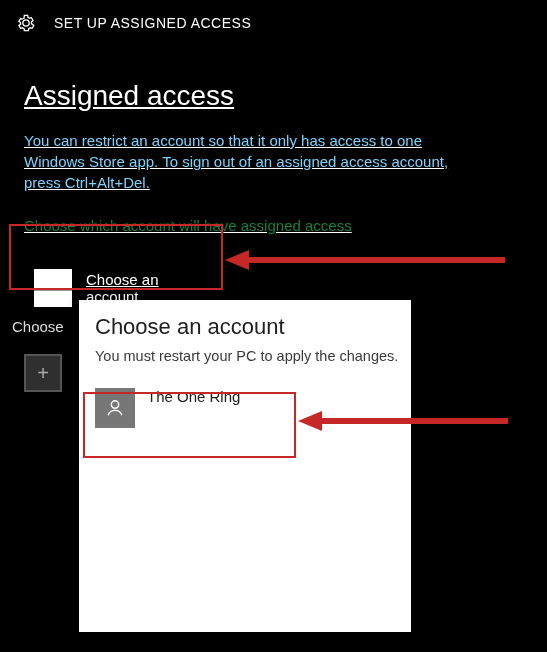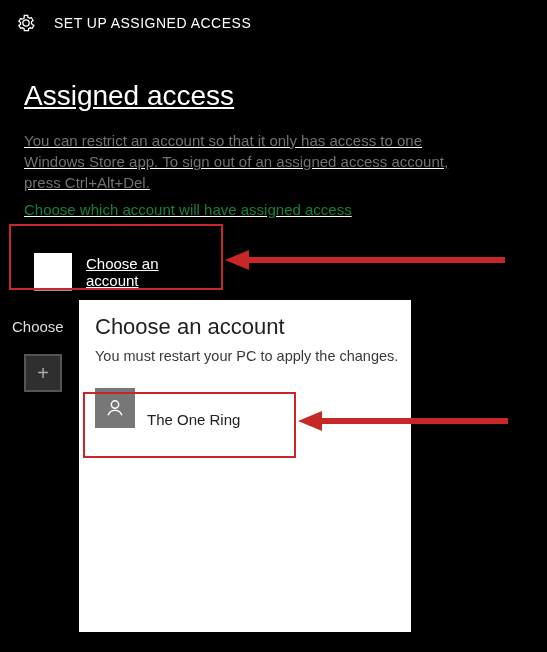--- a/index.html
+++ b/index.html
@@ -34,24 +34,24 @@
     text-decoration: underline;
   }
   .page-title {
     font-size: 28px;
     font-weight: 300;
     margin: 10px 0 18px 0;
     color: #ffffff;
   }
   .desc {
     font-size: 15px;
-    color: #737373;
+    color: #7dd3fc;
     line-height: 1.4;
     max-width: 460px;
-    margin-bottom: 8px;
+    margin-bottom: 24px;
   }
   .section-label {
     font-size: 15px;
     color: #15803d;
     margin-bottom: 25px;
   }
 
   
   .account-row {
     display: flex;
@@ -140,21 +140,21 @@
     color: #202020;
     margin: 14px 0 8px 16px;
   }
   .popup-sub {
     font-size: 14.5px;
     color: #3a3a3a;
     margin: 0 0 14px 16px;
   }
   .popup-item {
     display: flex;
-    align-items: flex-end;
+    align-items: flex-start;
     padding: 10px 16px;
   }
   .popup-item-avatar {
     width: 40px;
     height: 40px;
     background: #777777;
     display: flex;
     align-items: center;
     justify-content: center;
     flex: 0 0 auto;

